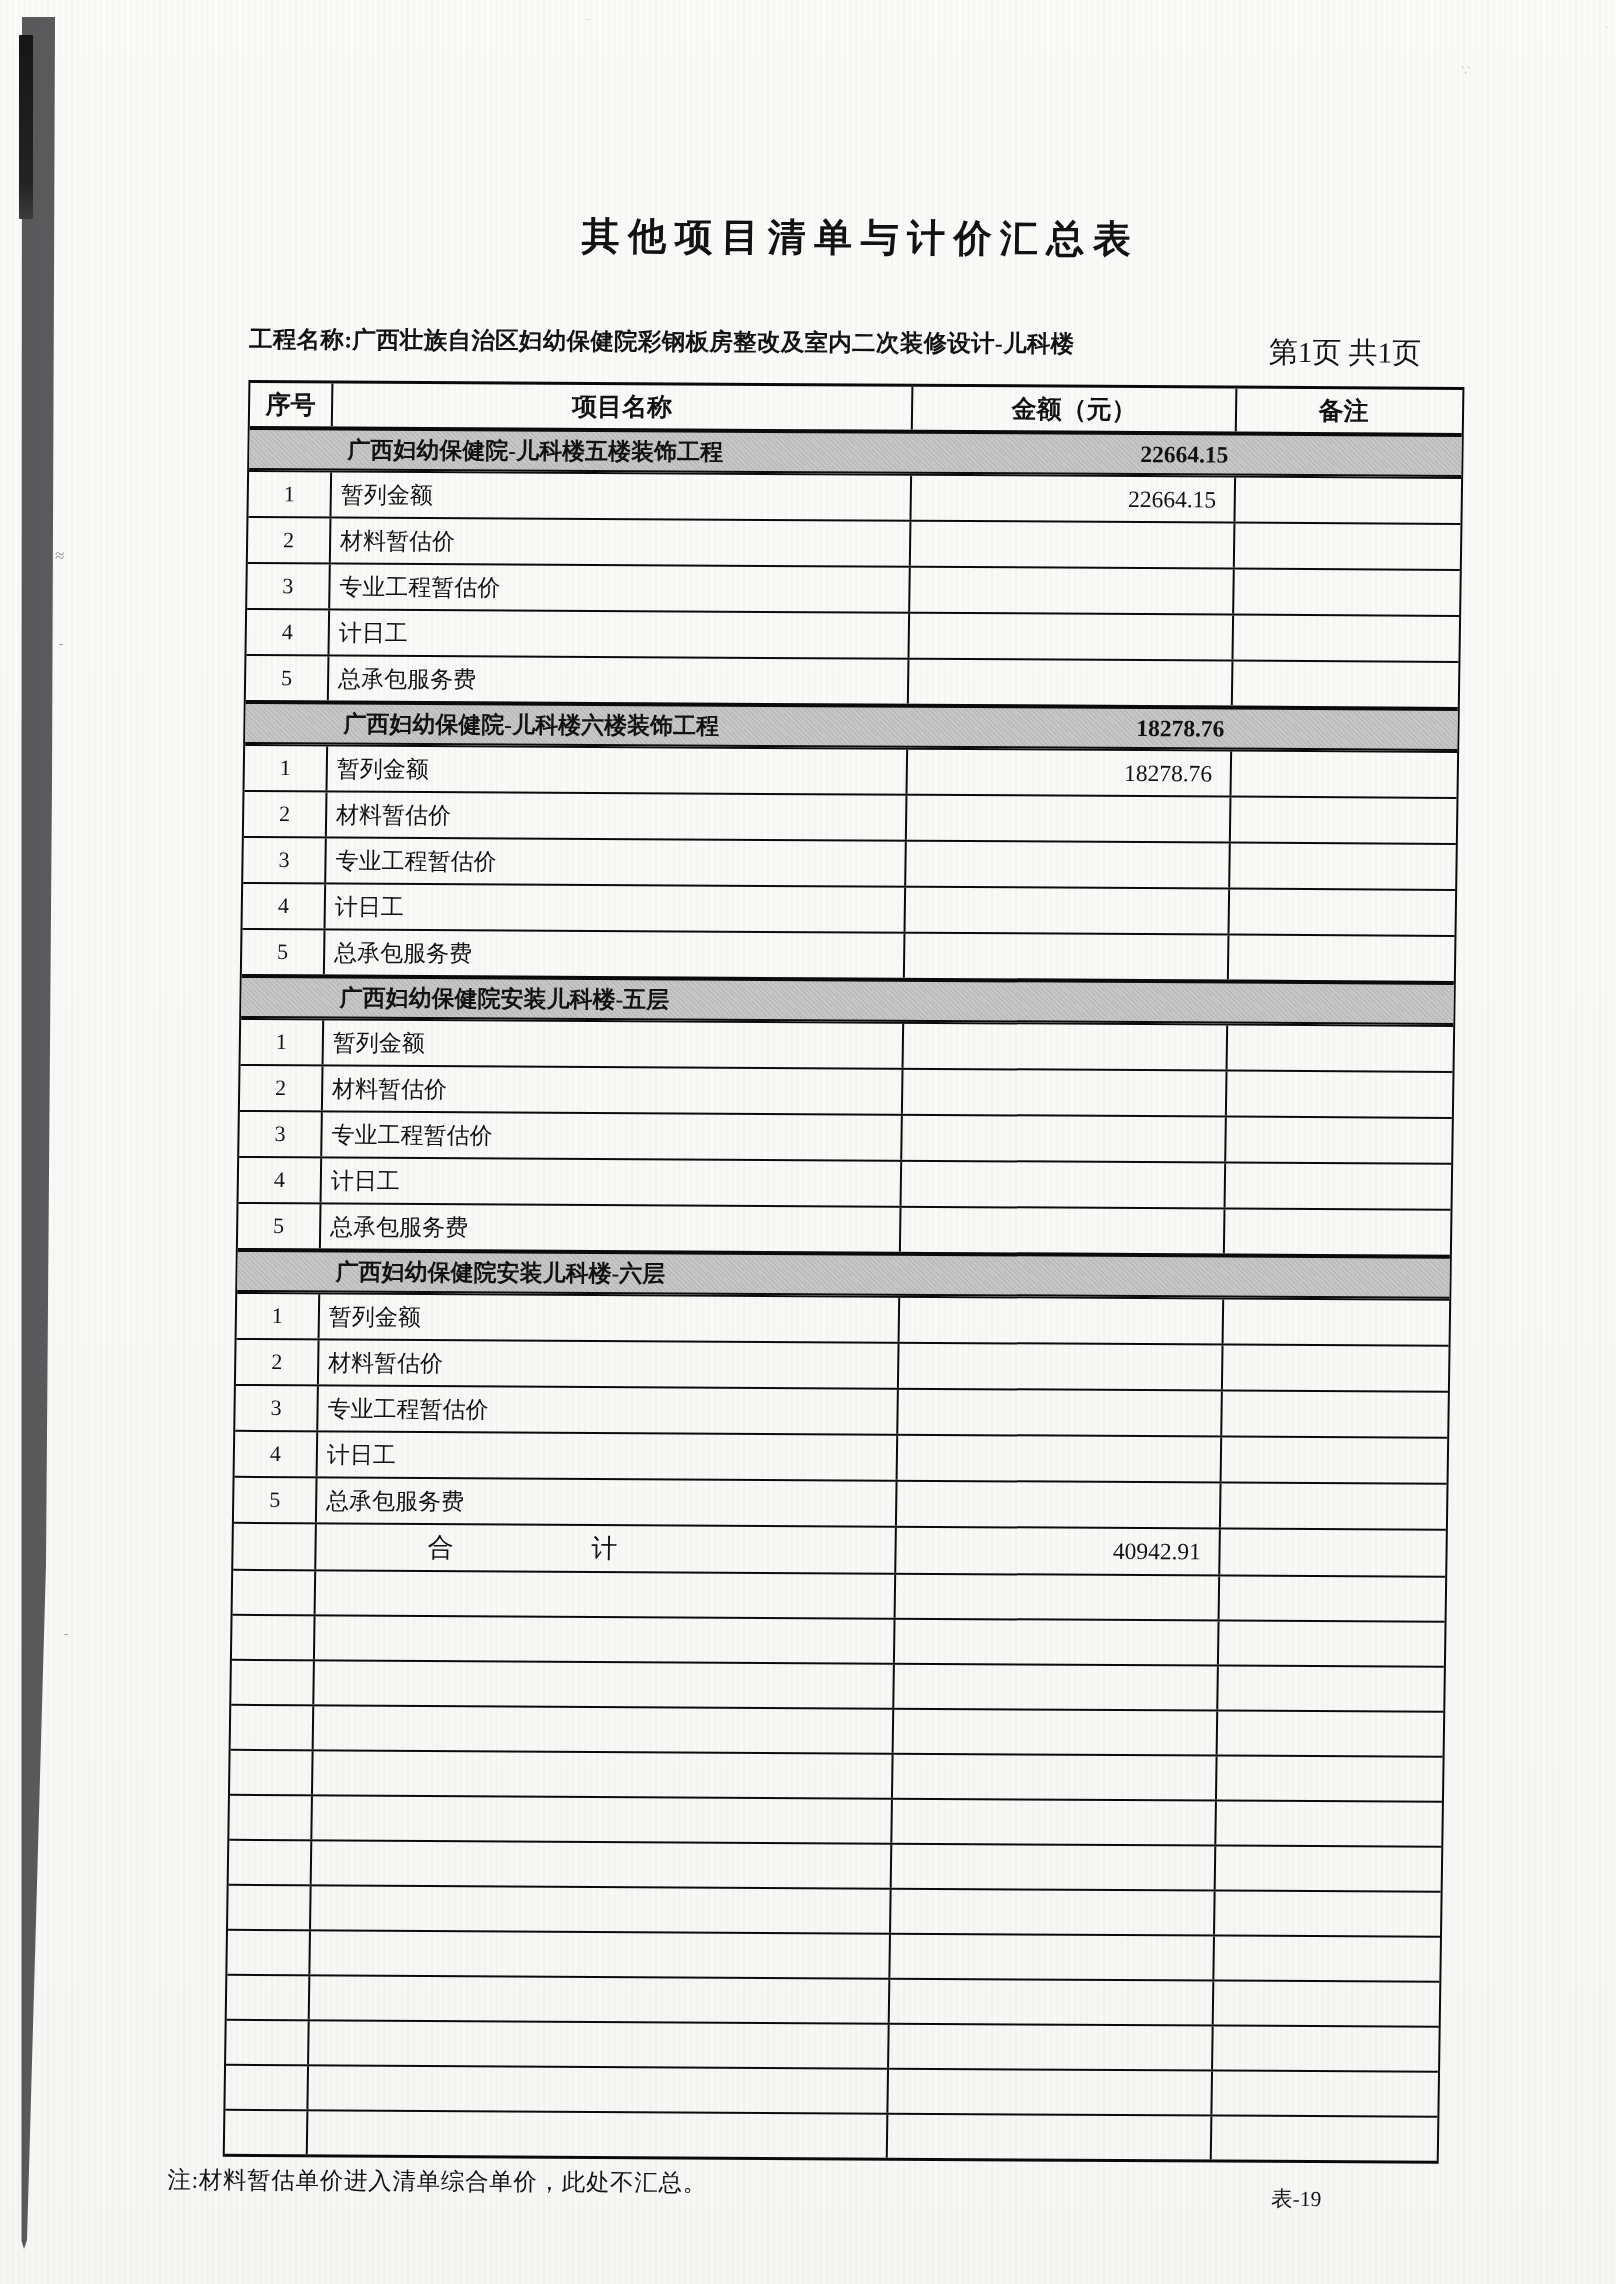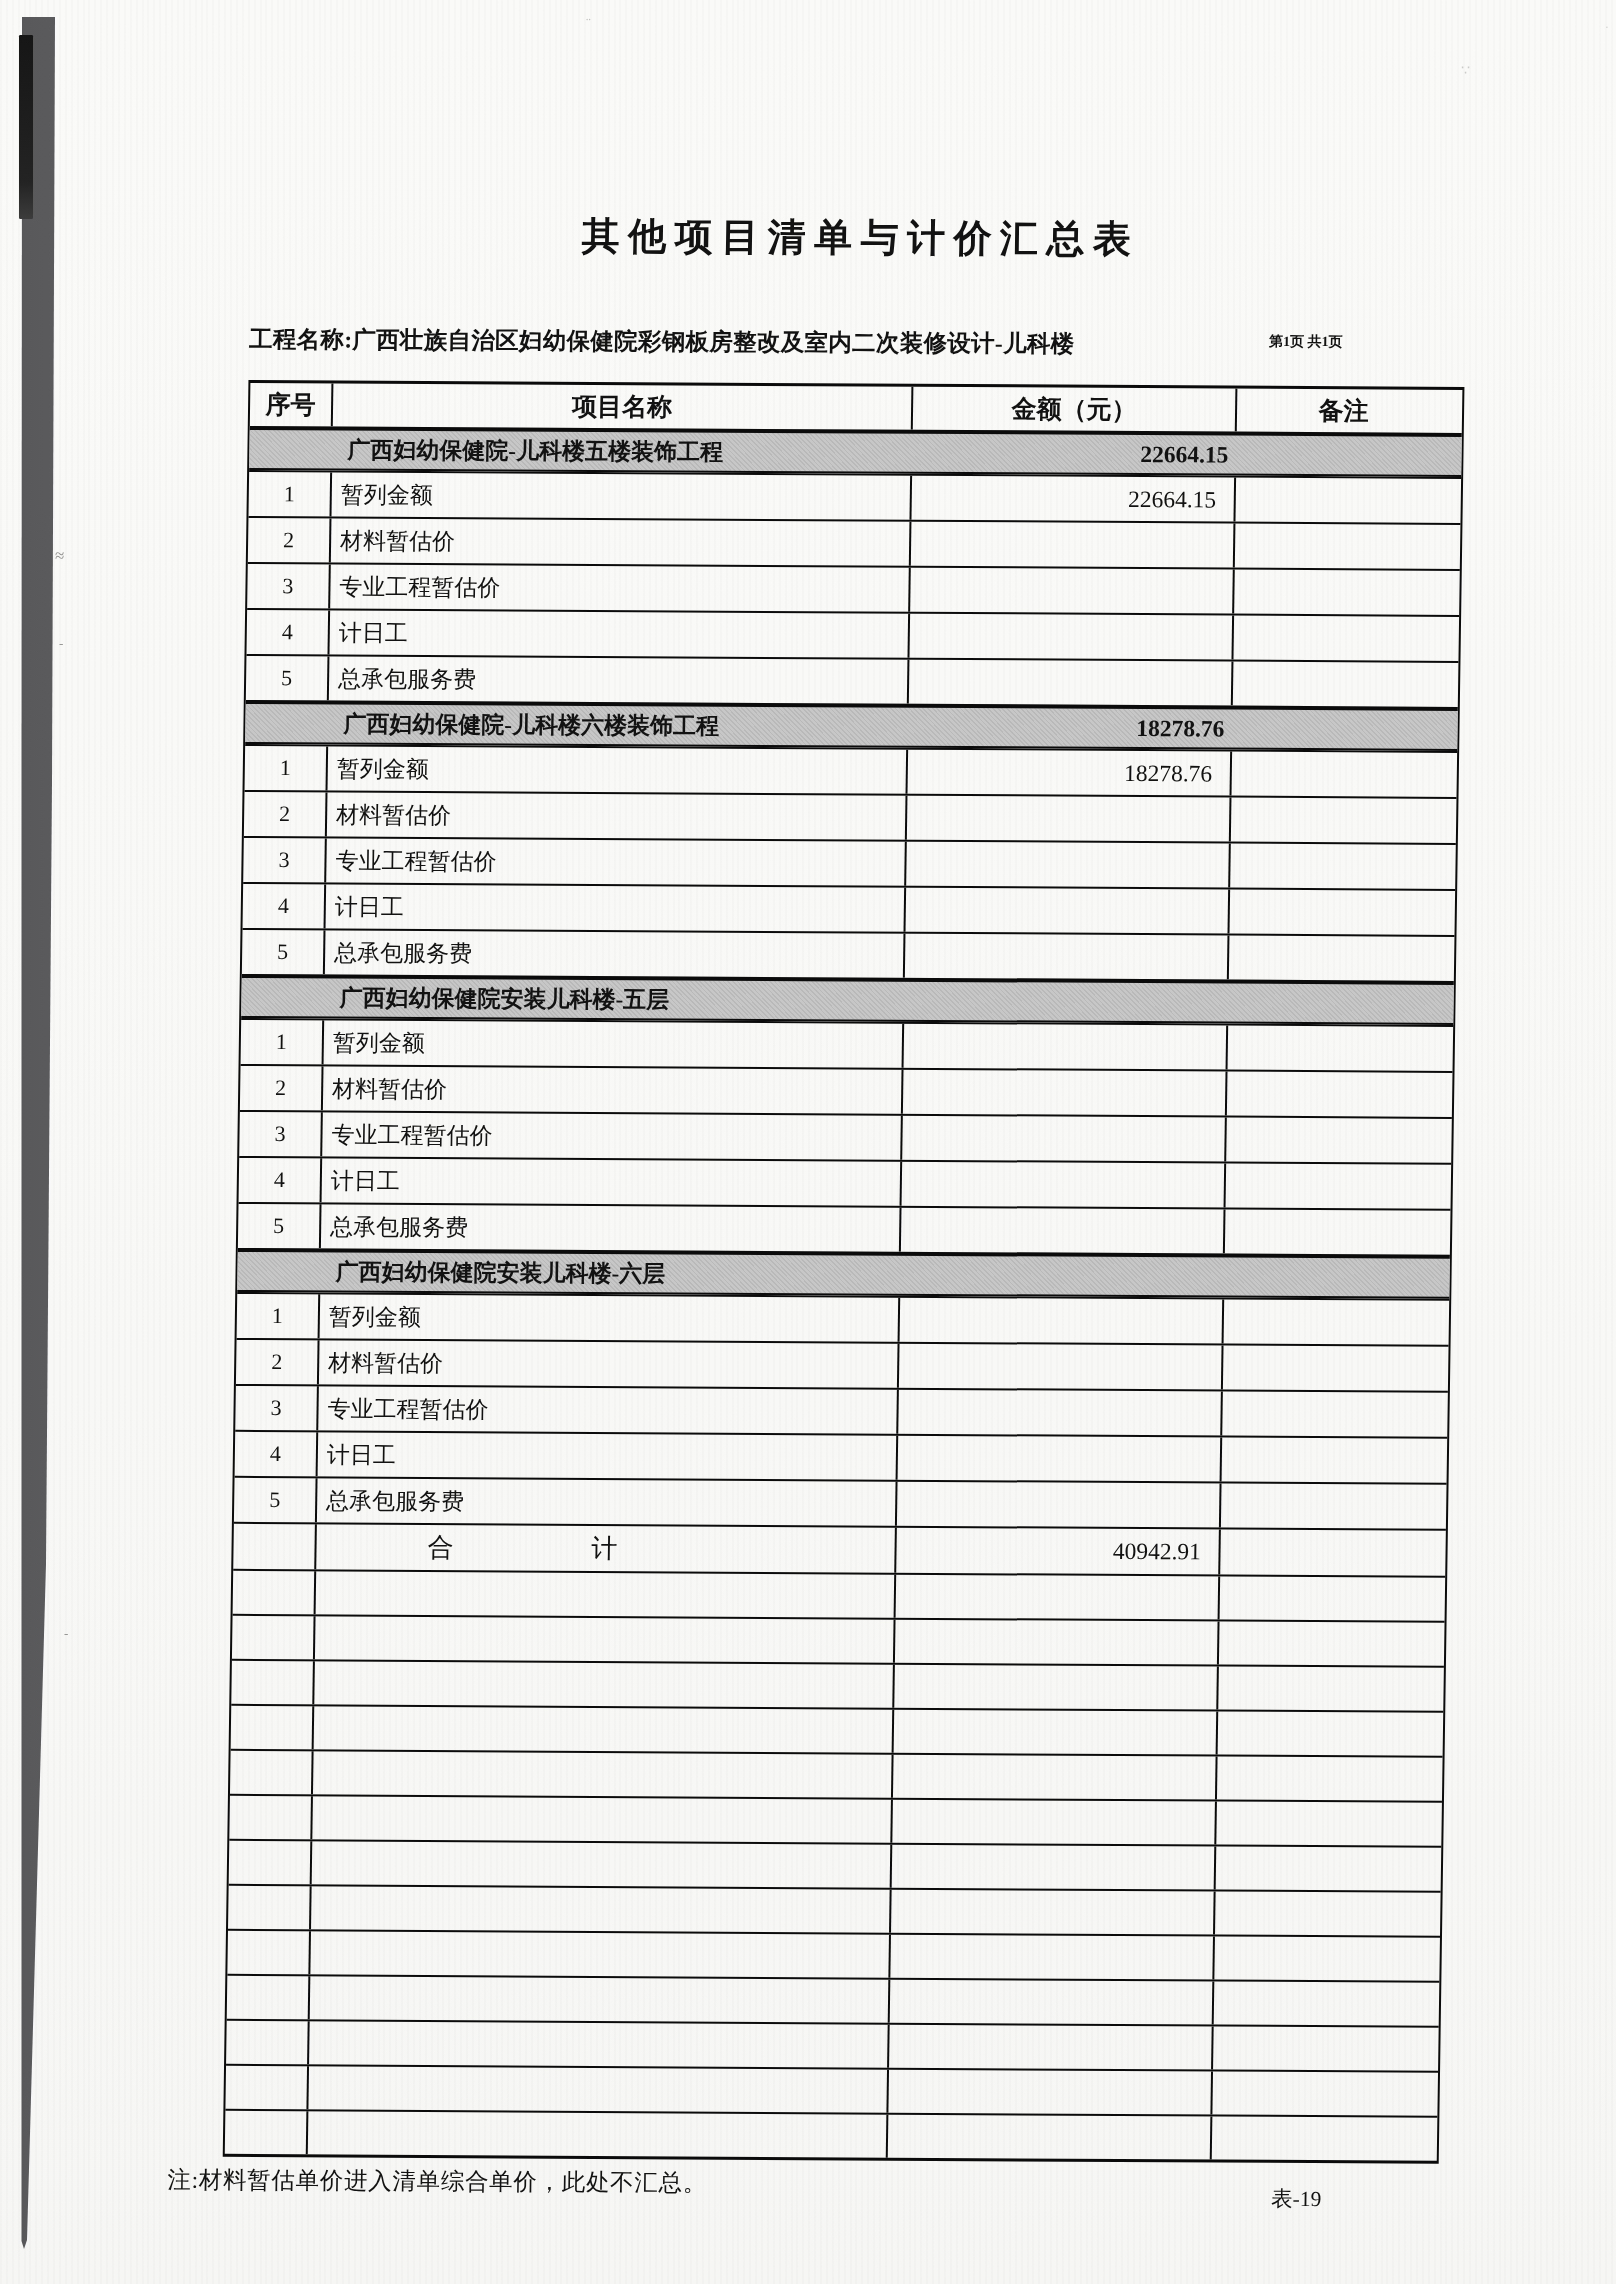--- a/index.html
+++ b/index.html
@@ -37,21 +37,21 @@
   .doc-title{
     position:absolute;left:585px;top:212px;
     font-size:38px;font-weight:bold;letter-spacing:8.5px;white-space:nowrap;
   }
   .meta-project{
     position:absolute;left:254px;top:326px;
     font-size:23.5px;font-weight:bold;white-space:nowrap;letter-spacing:0.3px;
   }
   .meta-page{
     position:absolute;left:1274px;top:330px;
-    font-size:14px;font-weight:bold;white-space:nowrap;
+    font-size:29px;font-weight:normal;white-space:nowrap;
   }
 
   .tbl{
     position:absolute;left:254px;top:383px;width:1216px;
     border:3.3px solid #0b0b0b;border-left-width:2.6px;border-right-width:2.6px;
     box-sizing:border-box;
   }
   .tbl *, .tbl{box-sizing:border-box;}
   .tr{display:flex;width:100%;border-top:2.6px solid #0b0b0b;height:46px;}
   .tr.thead{border-top:none;height:43px;}

